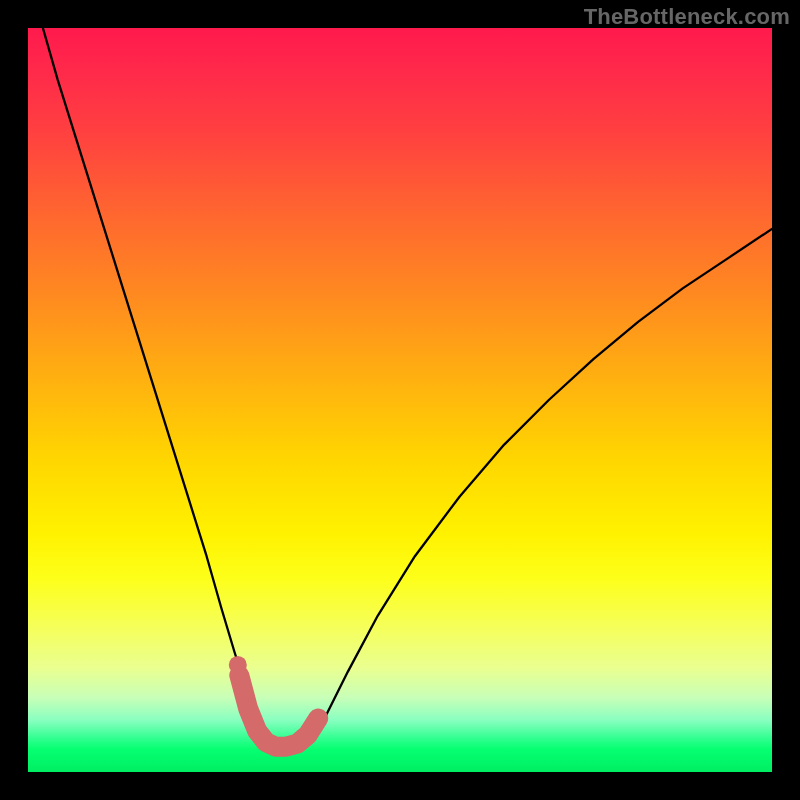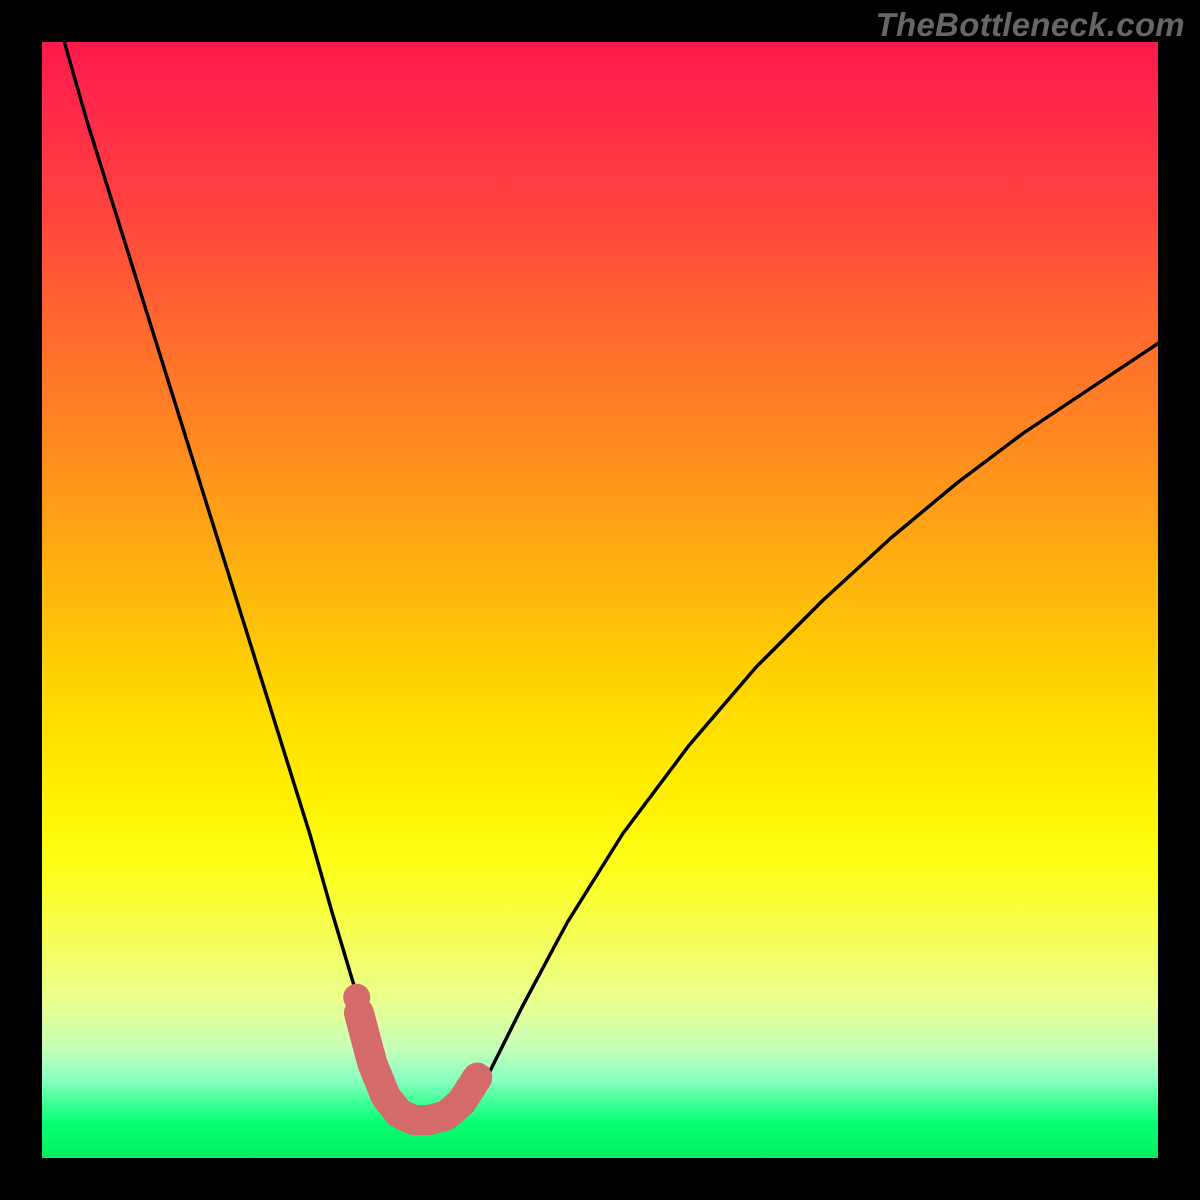--- a/index.html
+++ b/index.html
@@ -10,21 +10,20 @@
     background: #000;
     font-family: Arial, Helvetica, sans-serif;
   }
   .frame {
     position: absolute;
     top: 0;
     left: 0;
     width: 800px;
     height: 800px;
     background: #000;
-    font-style: italic;
   }
   .plot {
     position: absolute;
     top: 28px;
     left: 28px;
     width: 744px;
     height: 744px;
     overflow: hidden;
   }
   .gradient {

